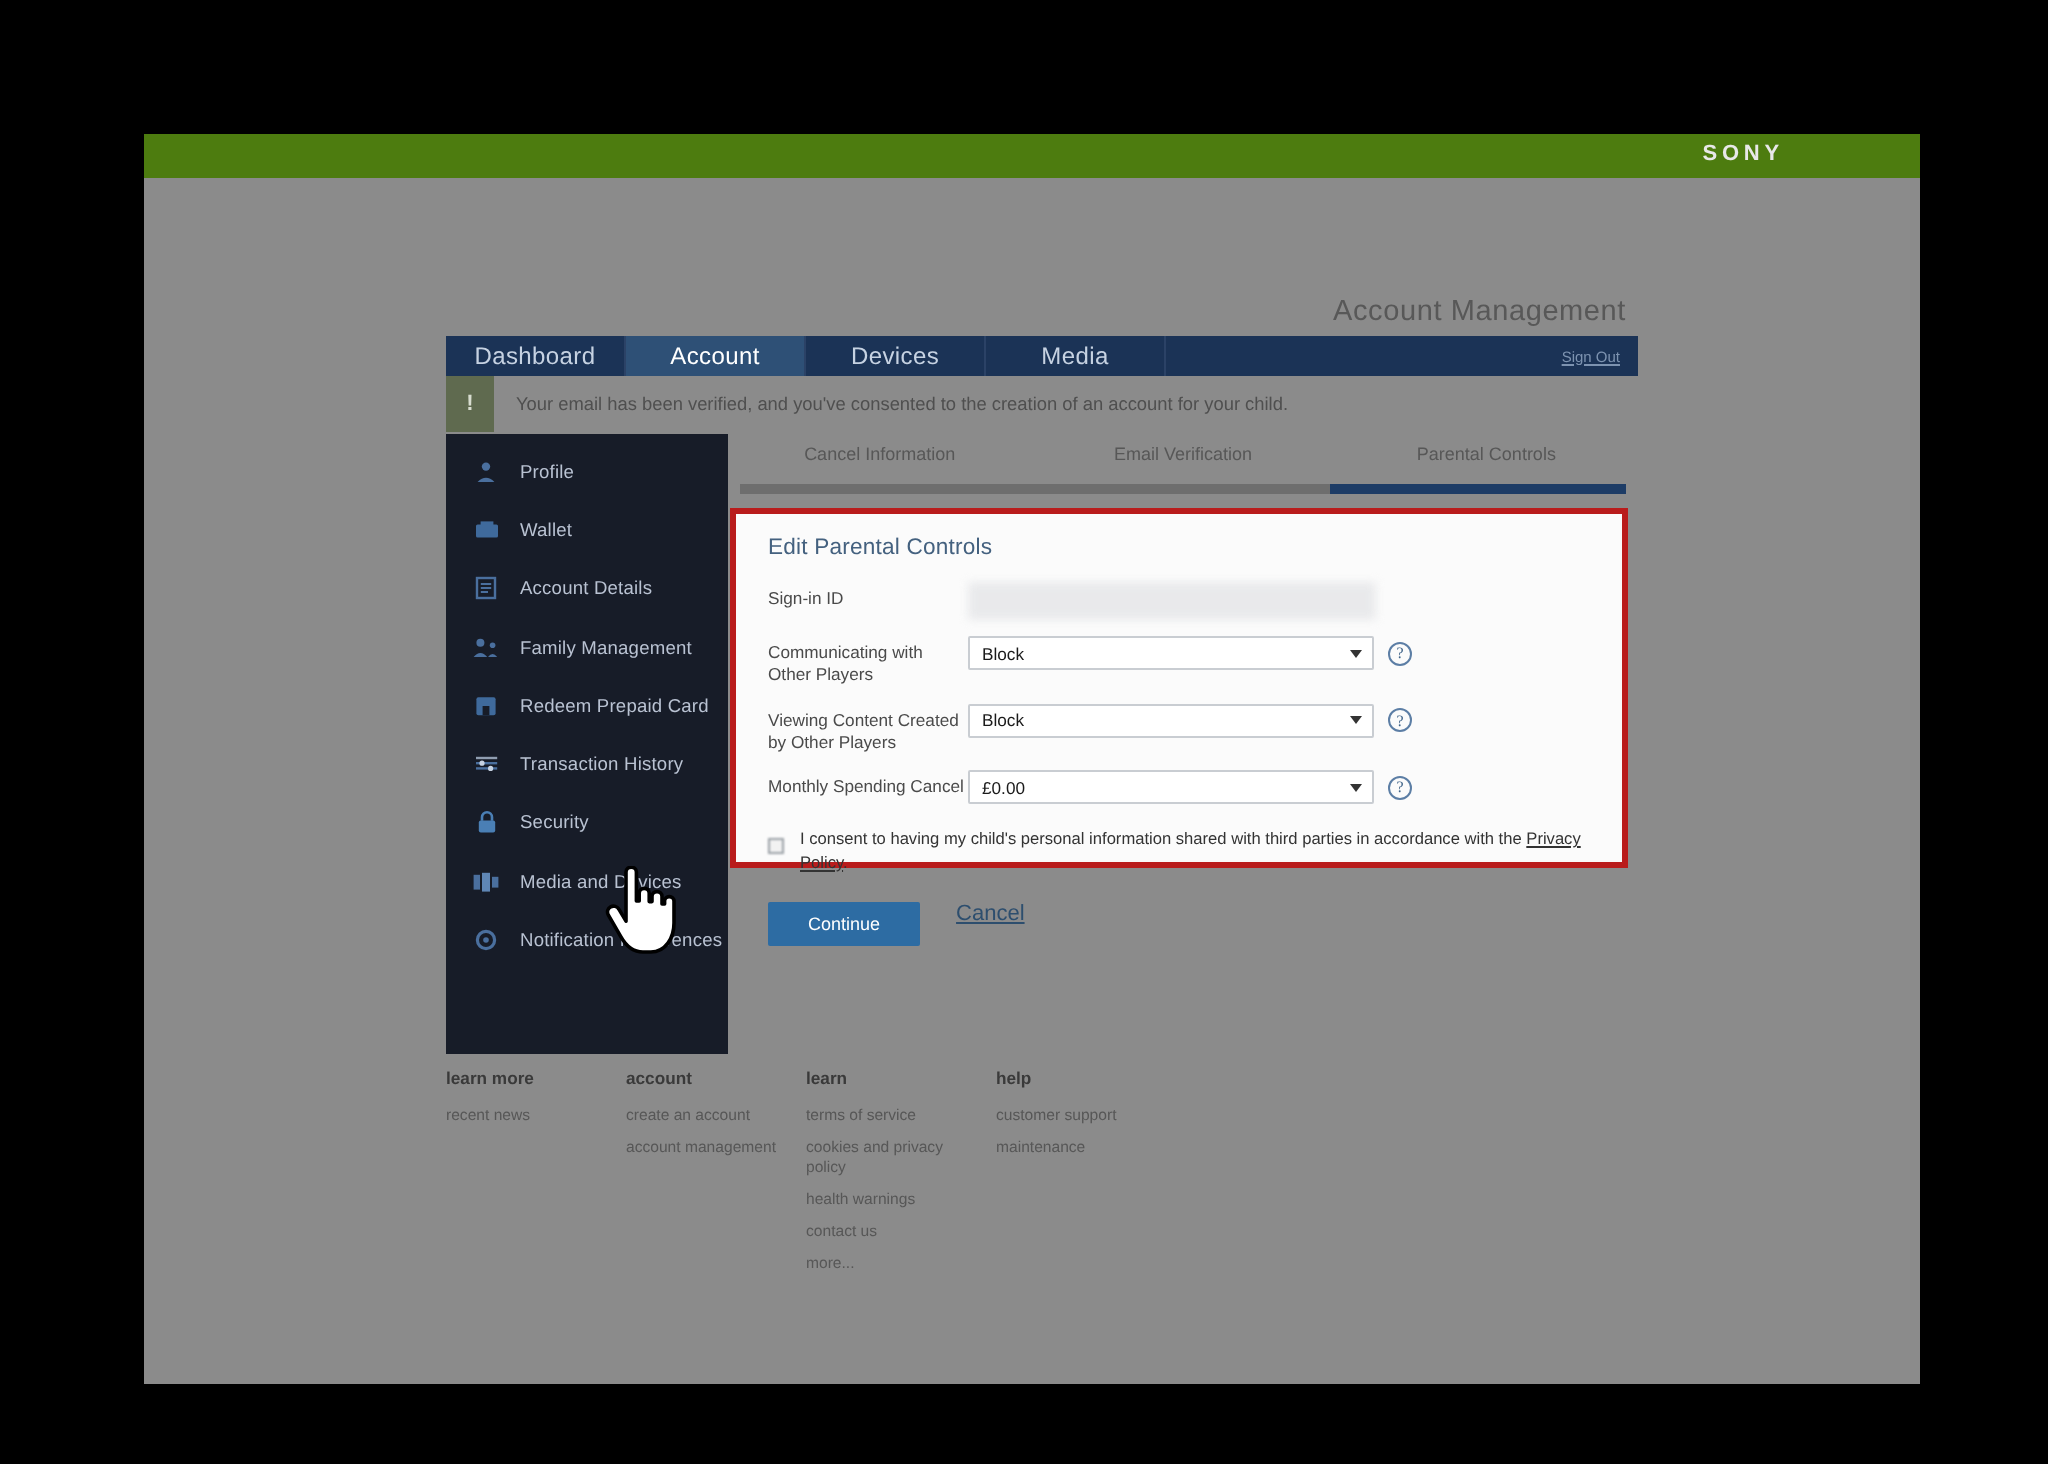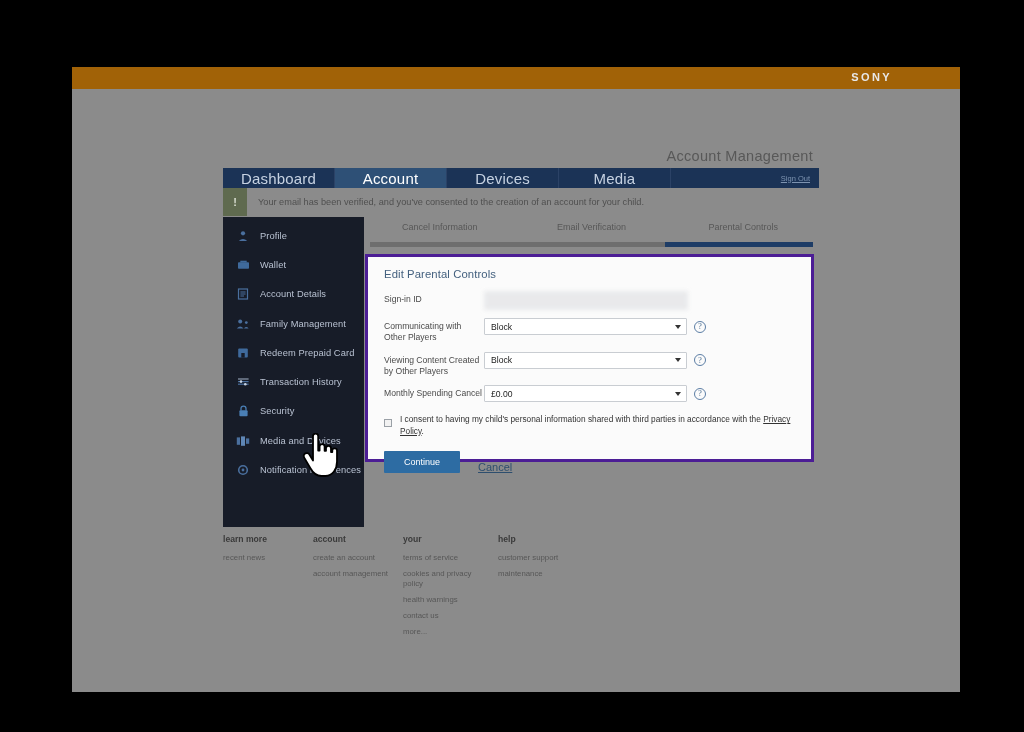--- a/index.html
+++ b/index.html
@@ -23,21 +23,21 @@
     background: #8a8a8a;
     overflow: hidden;
   }
 
   
   .sony-bar {
     position: absolute;
     left: 0; top: 0;
     width: 888px;
     height: 22px;
-    background: #a16207;
+    background: #4d7c0f;
   }
   .sony-logo {
     position: absolute;
     right: 68px;
     top: 4px;
     color: #e8e8e8;
     font-size: 11px;
     font-weight: bold;
     letter-spacing: 2.4px;
     font-family: "Liberation Sans", sans-serif;
@@ -69,26 +69,26 @@
     position: absolute;
     left: 151px;
     top: 79px;
     width: 596px;
     height: 20px;
     background: #1b3356;
     display: flex;
     align-items: stretch;
   }
   .nav-item {
-    width: 112px;
+    width: 90px;
     display: flex;
     align-items: center;
     justify-content: center;
     color: #c6d2e2;
-    font-size: 15px;
+    font-size: 12px;
     letter-spacing: 0.2px;
     border-right: 1px solid #2b4266;
   }
   .nav-item.active {
     background: #2e5076;
     color: #ffffff;
   }
   .nav-spacer { flex: 1; }
   .nav-signout {
     display: flex;
@@ -191,23 +191,23 @@
   .step-seg { flex: 1; background: #6e6e6e; }
   .step-seg.active { background: #1d3c66; }
 
   
   .panel {
     position: absolute;
     left: 1px;
     top: 1px;
     margin-top: 36px;
     width: 449px;
-    height: 208px;
+    height: 180px;
     background: #fbfbfb;
-    border: 3px solid #4c1d95;
+    border: 3px solid #b91c1c;
     padding: 11px 16px 0 16px;
   }
   .panel-title {
     color: #44617f;
     font-size: 11.3px;
     margin-bottom: 11px;
     letter-spacing: 0.1px;
   }
 
   .frow {
@@ -290,21 +290,21 @@
     font-size: 8.3px;
     line-height: 11.5px;
     max-width: 400px;
   }
   .consent-text a {
     color: #333333;
     text-decoration: underline;
   }
 
   
-  .btn-row { display: flex; align-items: flex-end; margin-top: 14px; }
+  .btn-row { display: flex; align-items: flex-start; margin-top: 14px; }
   .btn-continue {
     background: #2d6ca3;
     color: #ffffff;
     font-size: 9px;
     padding: 6px 20px;
     border: none;
     border-radius: 1px;
     cursor: pointer;
   }
   .btn-cancel {
@@ -562,21 +562,21 @@
       </div>
 
 
       <div class="fcol">
         <div class="fcol-head">account</div>
         <div class="fcol-link">create an account</div>
         <div class="fcol-link">account management</div>
       </div>
 
       <div class="fcol wide">
-        <div class="fcol-head">your</div>
+        <div class="fcol-head">learn</div>
         <div class="fcol-link">terms of service</div>
         <div class="fcol-link">cookies and privacy policy</div>
         <div class="fcol-link">health warnings</div>
         <div class="fcol-link">contact us</div>
         <div class="fcol-link">more...</div>
       </div>
 
       <div class="fcol">
         <div class="fcol-head">help</div>
         <div class="fcol-link">customer support</div>

